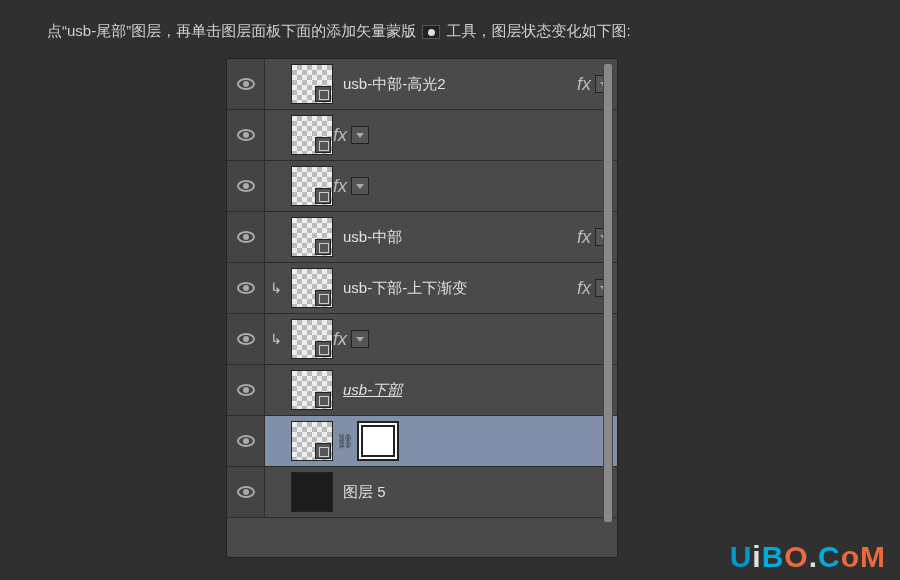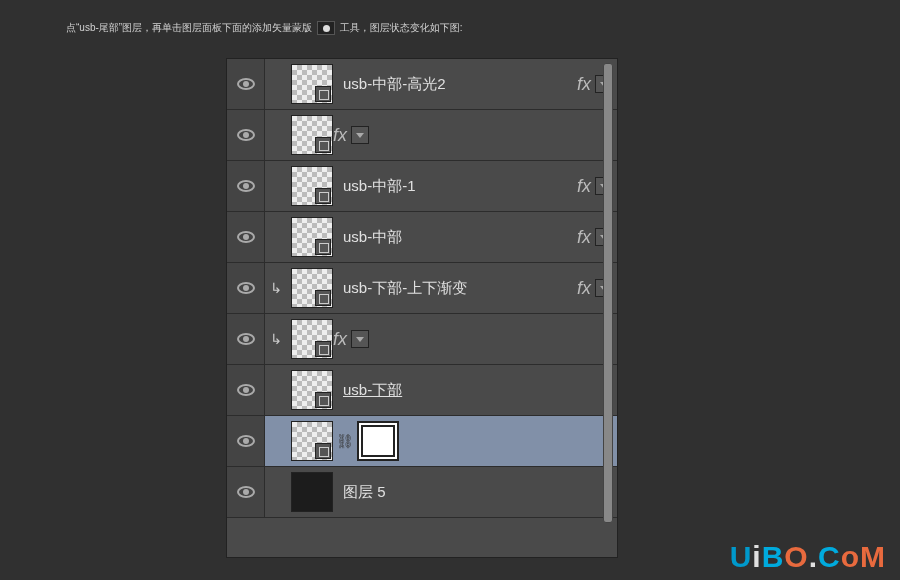--- a/index.html
+++ b/index.html
@@ -6,22 +6,22 @@
     body {
       width: 900px;
       height: 580px;
       background: #303030;
       font-family: "Microsoft YaHei", Arial, sans-serif;
       color: #d0d0d0;
       overflow: hidden;
       position: relative;
     }
     .instruction {
-      padding: 20px 40px 0 66px;
-      font-size: 10px;
+      padding: 20px 40px 0 47px;
+      font-size: 15px;
       line-height: 1.5;
     }
     .mask-icon-inline {
       display: inline-block;
       width: 18px;
       height: 14px;
       background: #222;
       border: 1px solid #555;
       vertical-align: middle;
       position: relative;
@@ -156,20 +156,21 @@
       padding-left: 10px;
       font-size: 15px;
       color: #e0e0e0;
       white-space: nowrap;
     }
     .layer-row.selected .layer-name {
       color: #f0f0f0;
     }
     .layer-name.underlined {
       text-decoration: underline;
+      font-style: italic;
     }
     .fx-label {
       font-style: italic;
       font-size: 18px;
       color: #bbb;
       padding-right: 4px;
     }
     .fx-toggle {
       width: 18px;
       height: 18px;
@@ -247,21 +248,20 @@
         <div class="fx-toggle"></div>
       </div>
       <div class="layer-row">
         <div class="vis-col">
           <div class="eye"></div>
         </div>
         <div class="indent-col"></div>
         <div class="thumb">
           <div class="vec-badge"></div>
         </div>
-        <div class="layer-name">usb-中部-1</div>
         <div class="fx-label">fx</div>
         <div class="fx-toggle"></div>
       </div>
       <div class="layer-row">
         <div class="vis-col">
           <div class="eye"></div>
         </div>
         <div class="indent-col"></div>
         <div class="thumb">
           <div class="vec-badge"></div>

